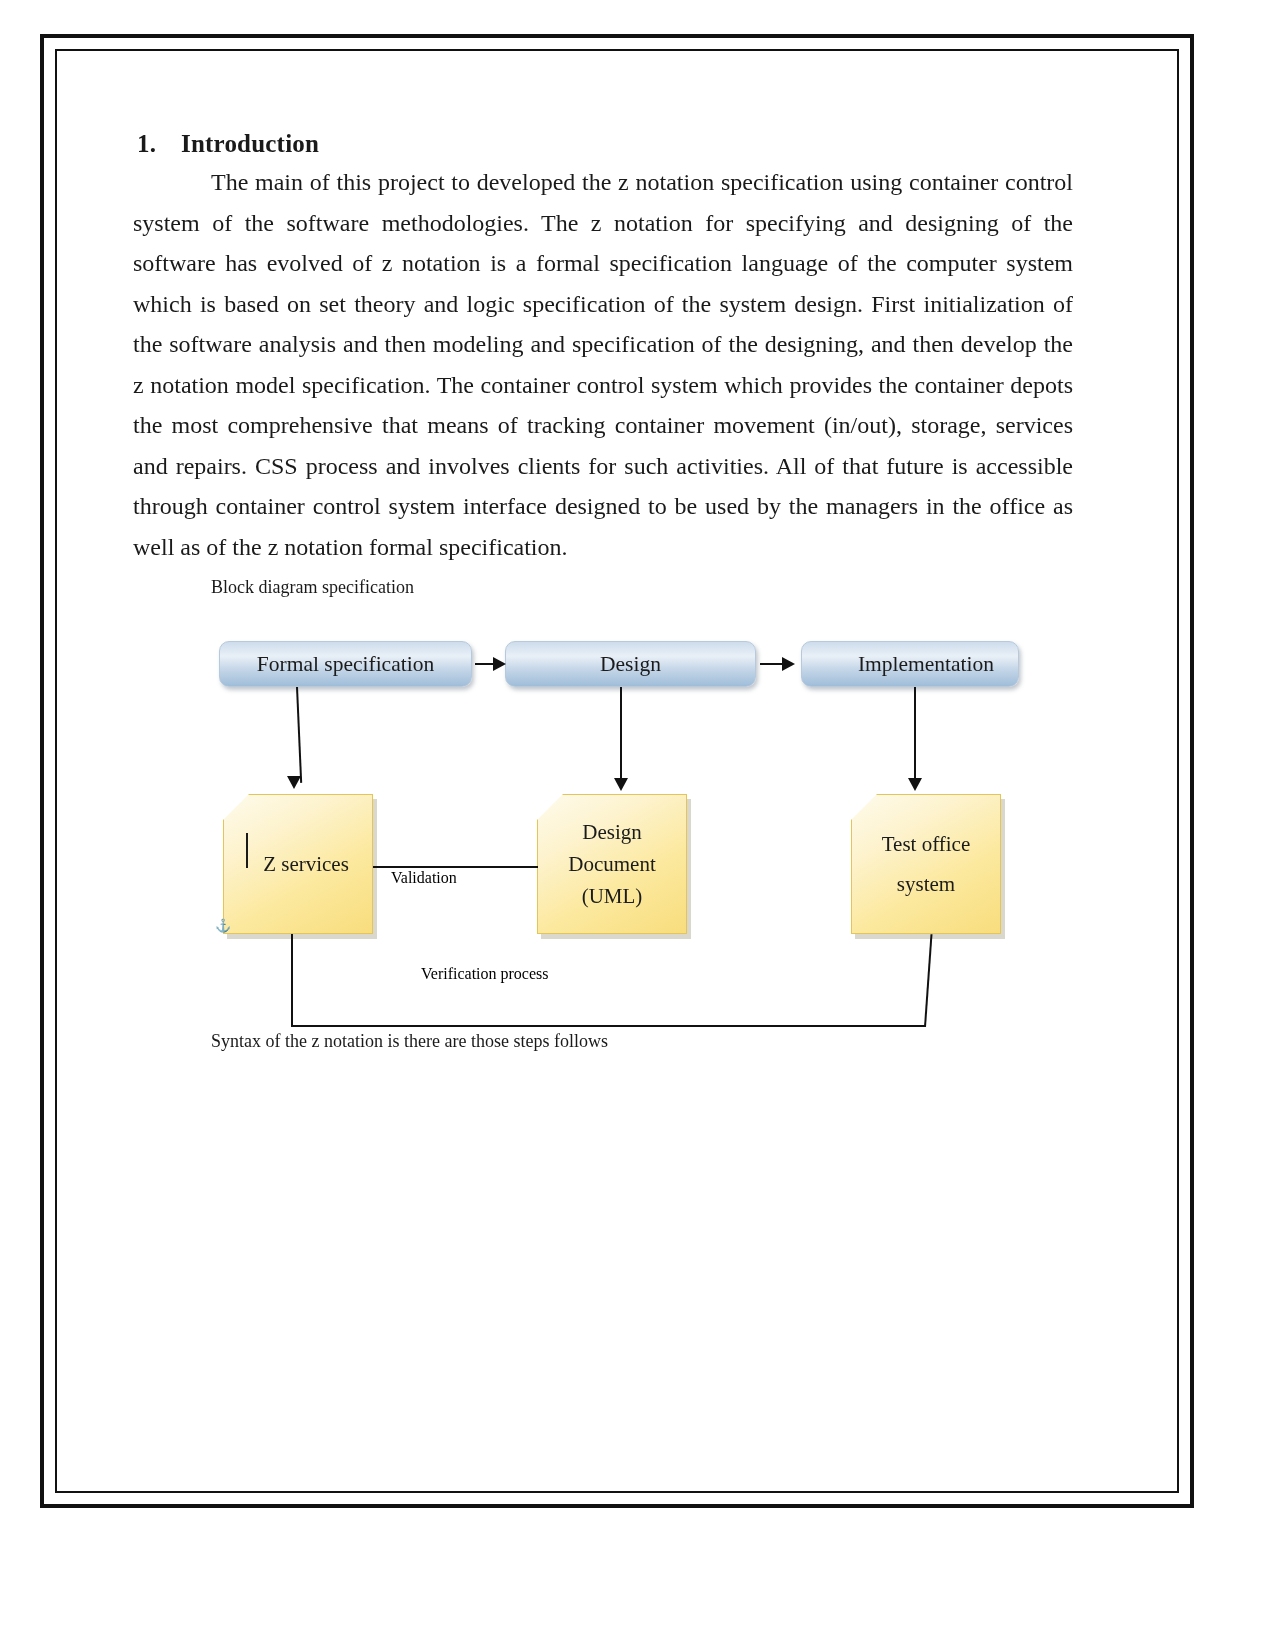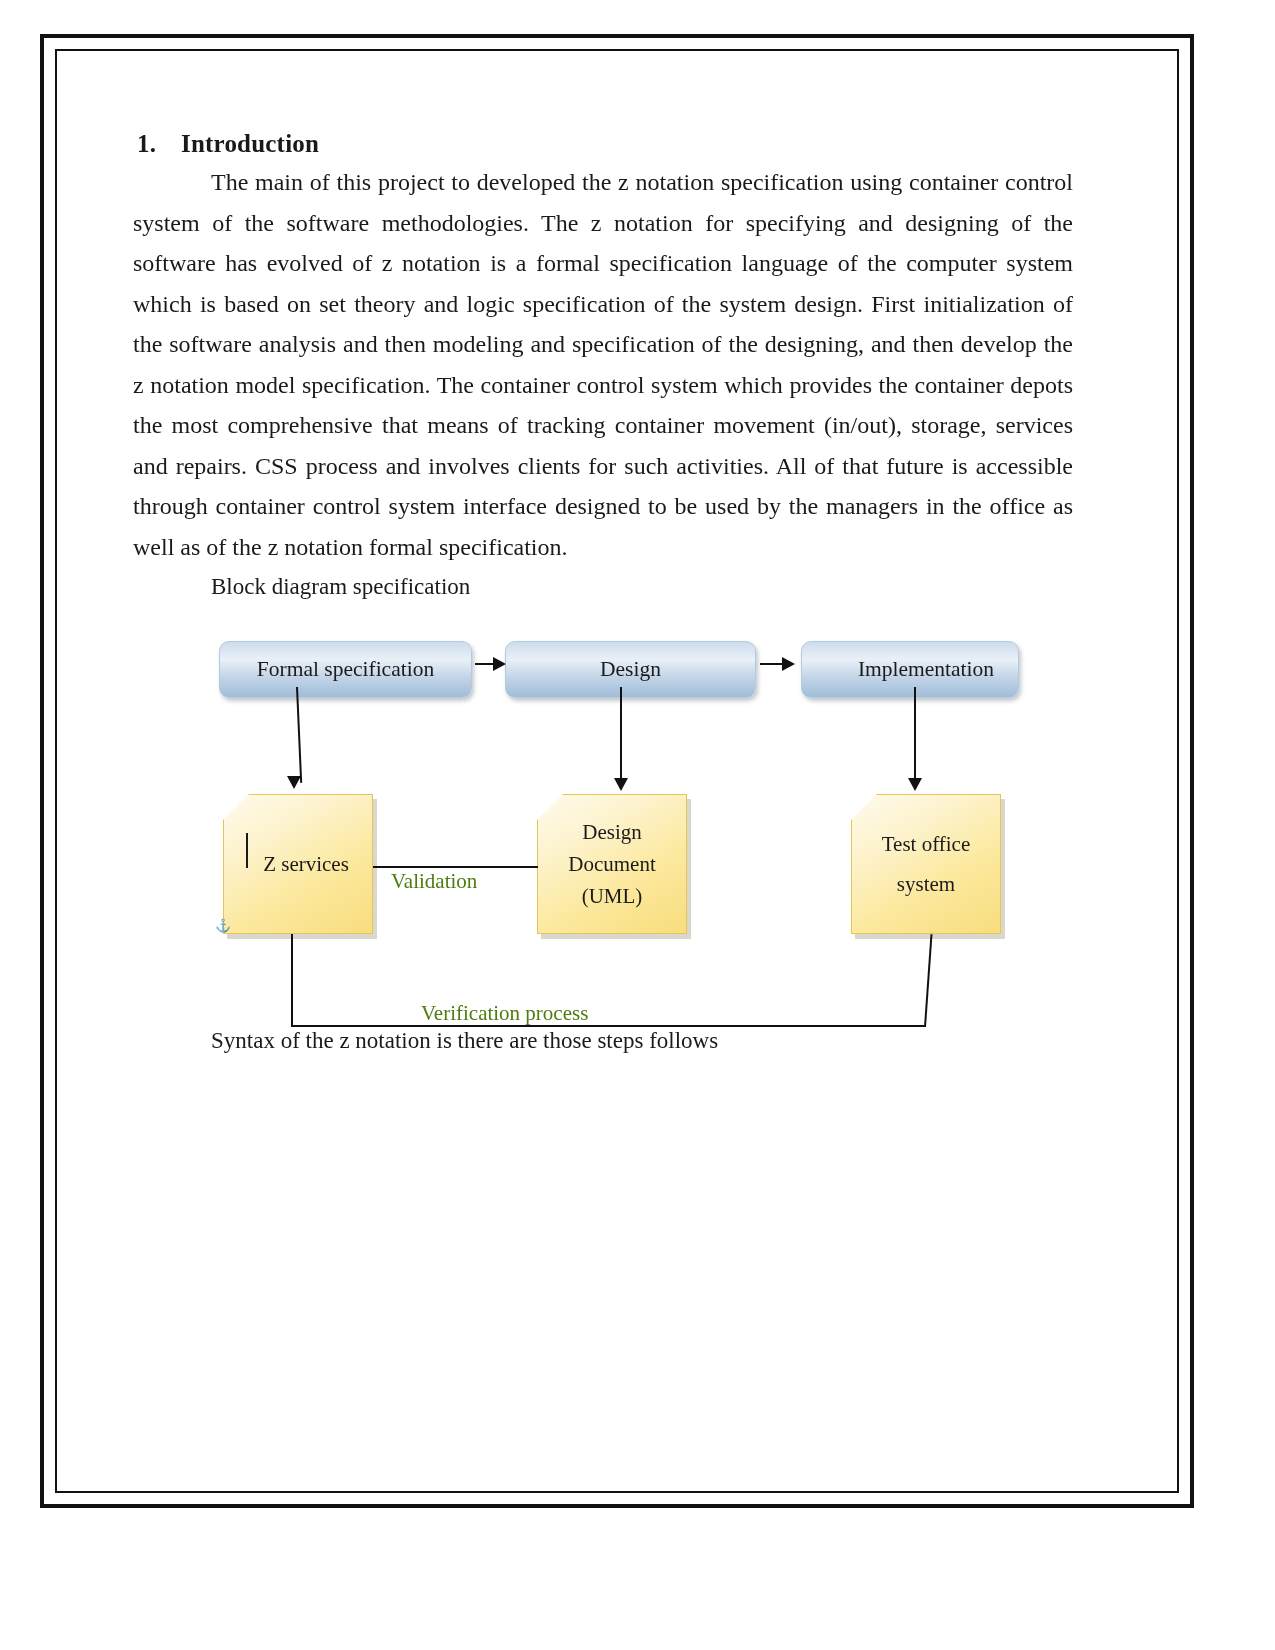--- a/index.html
+++ b/index.html
@@ -68,37 +68,37 @@
     hyphens: none;
   }
   p.body-par::after {
     content: "";
     display: inline-block;
     width: 100%;
   }
   p.no-justify-end::after { content: none; }
 
   .sub-label {
-    font-size: 23px;
+    font-size: 18px;
     line-height: 40px;
     margin: 0;
     padding-left: 78px;
   }
 
   
   .diagram {
     position: relative;
     width: 940px;
     height: 400px;
     margin-top: 14px;
   }
 
   .blue-box {
     position: absolute;
-    height: 57px;
+    height: 46px;
     border-radius: 10px;
     background: linear-gradient(to bottom,
         #cddcec 0%,
         #e9f0f7 32%,
         #c5d6e8 62%,
         #9fbdd9 100%);
     border: 1px solid #b7c9dc;
     box-shadow: 2px 3px 4px rgba(120,130,145,0.45);
     display: flex;
     align-items: center;
@@ -152,22 +152,22 @@
   .arrow-head-right {
     position: absolute;
     width: 0; height: 0;
     border-top: 7px solid transparent;
     border-bottom: 7px solid transparent;
     border-left: 13px solid #111111;
   }
 
   .conn-label {
     position: absolute;
-    font-size: 21px;
-    color: #4d7c0f;
+    font-size: 16px;
+    color: #000000;
     white-space: nowrap;
   }
 
   .cursor-bar {
     position: absolute;
     width: 2px;
     background: #1a1a1a;
   }
   .anchor-mark {
     position: absolute;
@@ -239,20 +239,20 @@
       <span class="doc-label" style="white-space:pre-line; line-height:40px;">Test office
 system</span>
     </div>
 
     <div class="arrow-line" style="left:240px; top:245px; width:165px; height:2px;"></div>
     <span class="conn-label" style="left:258px; top:248px;">Validation</span>
 
     <div class="arrow-line" style="left:158px; top:313px; width:2px; height:93px;"></div>
     <div class="arrow-line" style="left:158px; top:404px; width:635px; height:2px;"></div>
     <div class="arrow-line" style="left:791px; top:313px; width:2px; height:93px; transform:rotate(4deg); transform-origin: bottom center;"></div>
-    <span class="conn-label" style="left:288px; top:380px;">Verification process</span>
+    <span class="conn-label" style="left:288px; top:344px;">Verification process</span>
 
   </div>
 
 
   <p class="sub-label" style="margin-top:0;">Syntax of the z notation is there are those steps follows</p>
 
 </div>
 
 </body></html>

